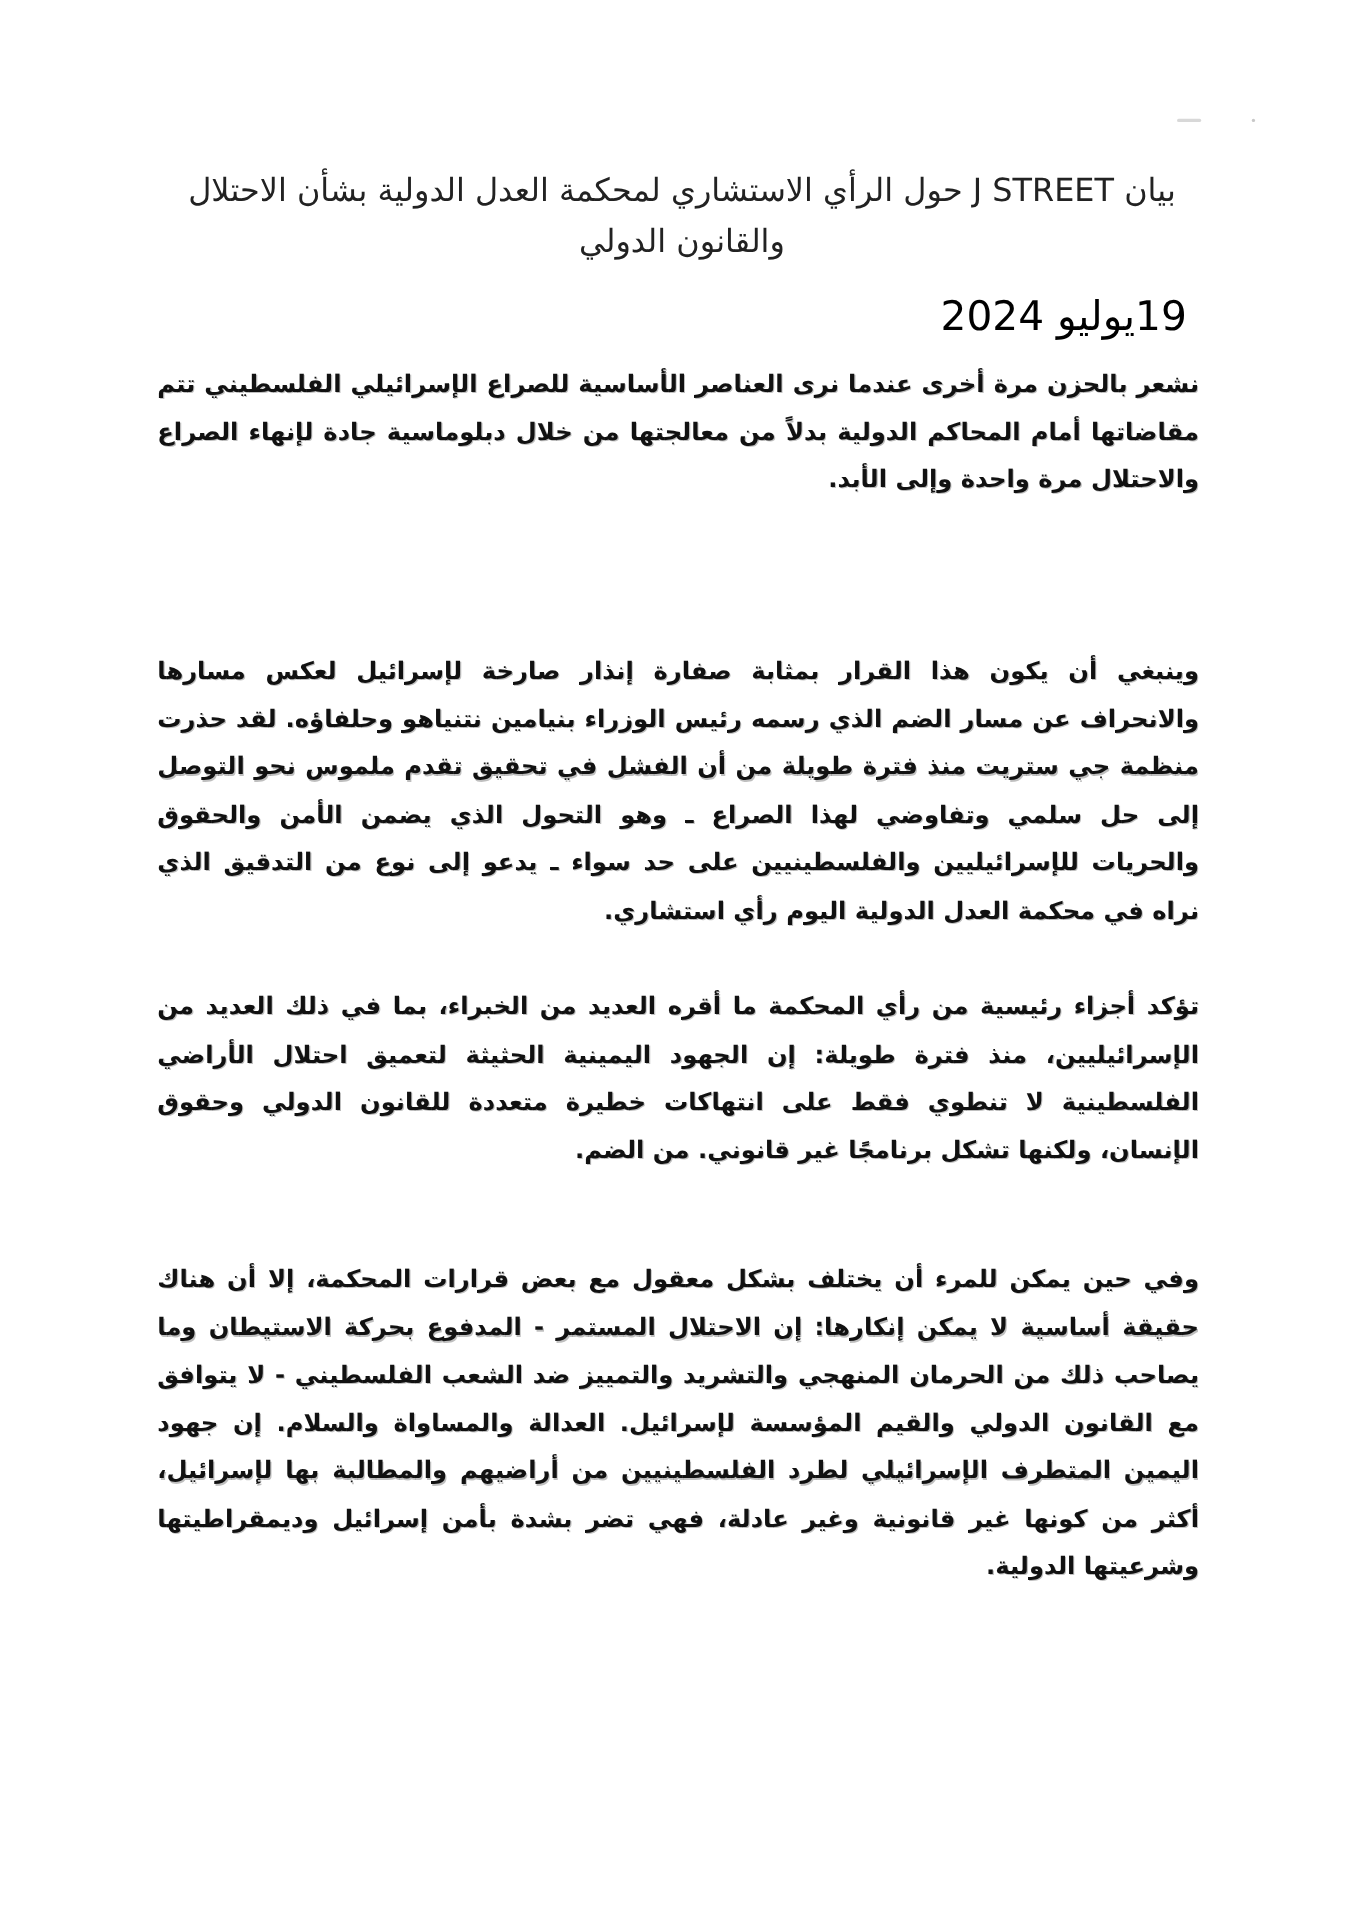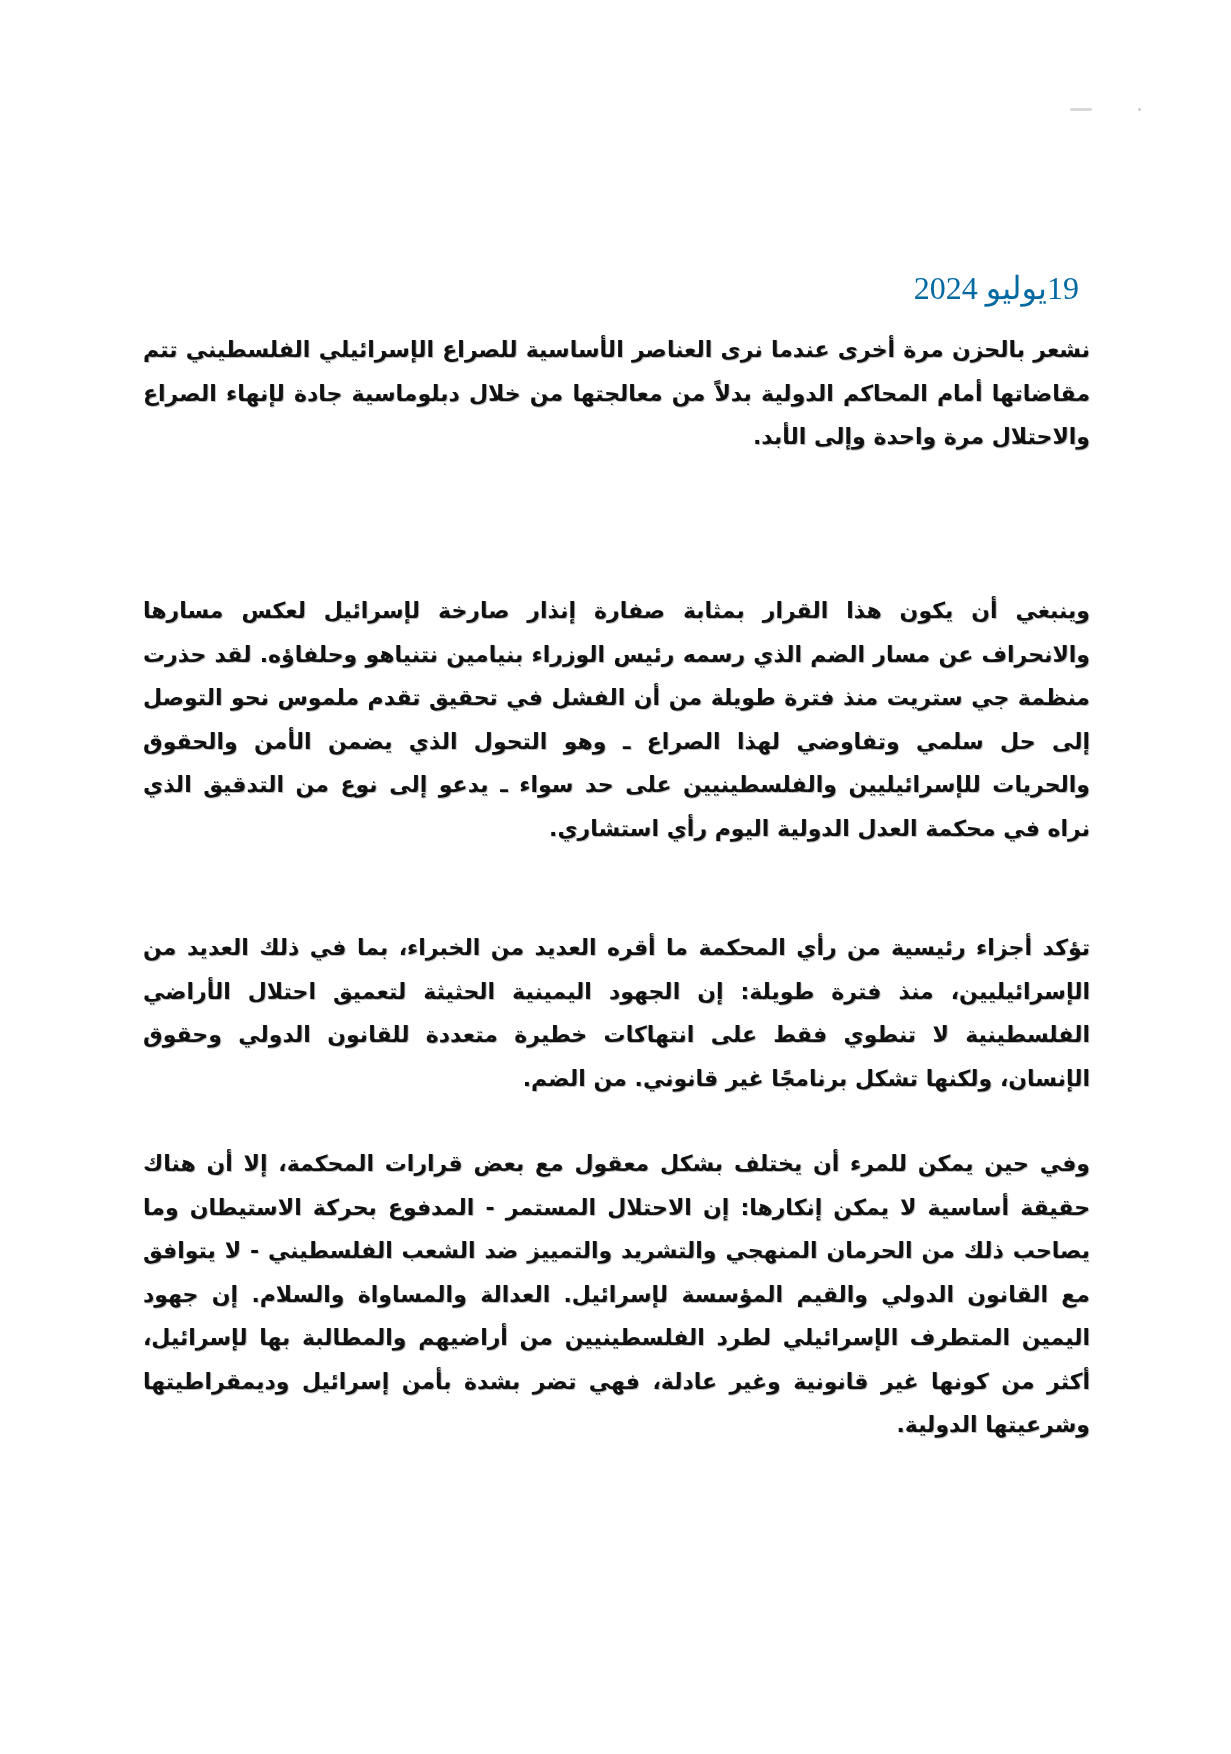--- a/index.html
+++ b/index.html
@@ -41,52 +41,55 @@
       font-size: 29px;
       line-height: 46px;
       color: #222;
       font-weight: normal;
     }
     .date {
       position: absolute;
       right: 152px;
       top: 268px;
       direction: rtl;
-      font-size: 32px;
+      font-size: 37px;
       line-height: 40px;
-      color: #0369a1;
-      font-family: Liberation Serif, serif;
+      color: #000000;
     }
     .para {
       position: absolute;
       left: 143px;
       width: 947px;
       direction: rtl;
       text-align: justify;
       text-align-last: right;
       font-family: "DejaVu Sans", sans-serif;
       font-size: 22px;
       line-height: 43.5px;
       color: #111;
       font-weight: bold;
       text-shadow: 1px 1px 0 rgba(0,0,0,0.25);
       letter-spacing: -0.3px;
     }
     .p1 { top: 328px; }
     .p2 { top: 589px; }
-    .p3 { top: 926px; }
+    .p3 { top: 894px; }
     .p4 { top: 1142px; }
   </style>
 </head>
 <body>
 
 <div class="page">
   <div class="scan-mark m1"></div>
   <div class="scan-mark m2"></div>
 
+  <div class="title">
+    <div>بيان J STREET حول الرأي الاستشاري لمحكمة العدل الدولية بشأن الاحتلال</div>
+    <div>والقانون الدولي</div>
+  </div>
 
   <div class="date">19يوليو 2024</div>
 
   <p class="para p1" style="margin:0">نشعر بالحزن مرة أخرى عندما نرى العناصر الأساسية للصراع الإسرائيلي الفلسطيني تتم مقاضاتها أمام المحاكم الدولية بدلاً من معالجتها من خلال دبلوماسية جادة لإنهاء الصراع والاحتلال مرة واحدة وإلى الأبد.</p>
   <p class="para p2" style="margin:0">وينبغي أن يكون هذا القرار بمثابة صفارة إنذار صارخة لإسرائيل لعكس مسارها والانحراف عن مسار الضم الذي رسمه رئيس الوزراء بنيامين نتنياهو وحلفاؤه. لقد حذرت منظمة جي ستريت منذ فترة طويلة من أن الفشل في تحقيق تقدم ملموس نحو التوصل إلى حل سلمي وتفاوضي لهذا الصراع ـ وهو التحول الذي يضمن الأمن والحقوق والحريات للإسرائيليين والفلسطينيين على حد سواء ـ يدعو إلى نوع من التدقيق الذي نراه في محكمة العدل الدولية اليوم رأي استشاري.</p>
   <p class="para p3" style="margin:0">تؤكد أجزاء رئيسية من رأي المحكمة ما أقره العديد من الخبراء، بما في ذلك العديد من الإسرائيليين، منذ فترة طويلة: إن الجهود اليمينية الحثيثة لتعميق احتلال الأراضي الفلسطينية لا تنطوي فقط على انتهاكات خطيرة متعددة للقانون الدولي وحقوق الإنسان، ولكنها تشكل برنامجًا غير قانوني. من الضم.</p>
   <p class="para p4" style="margin:0">وفي حين يمكن للمرء أن يختلف بشكل معقول مع بعض قرارات المحكمة، إلا أن هناك حقيقة أساسية لا يمكن إنكارها: إن الاحتلال المستمر - المدفوع بحركة الاستيطان وما يصاحب ذلك من الحرمان المنهجي والتشريد والتمييز ضد الشعب الفلسطيني - لا يتوافق مع القانون الدولي والقيم المؤسسة لإسرائيل. العدالة والمساواة والسلام. إن جهود اليمين المتطرف الإسرائيلي لطرد الفلسطينيين من أراضيهم والمطالبة بها لإسرائيل، أكثر من كونها غير قانونية وغير عادلة، فهي تضر بشدة بأمن إسرائيل وديمقراطيتها وشرعيتها الدولية.</p>
 </div>
 
 </body></html>

